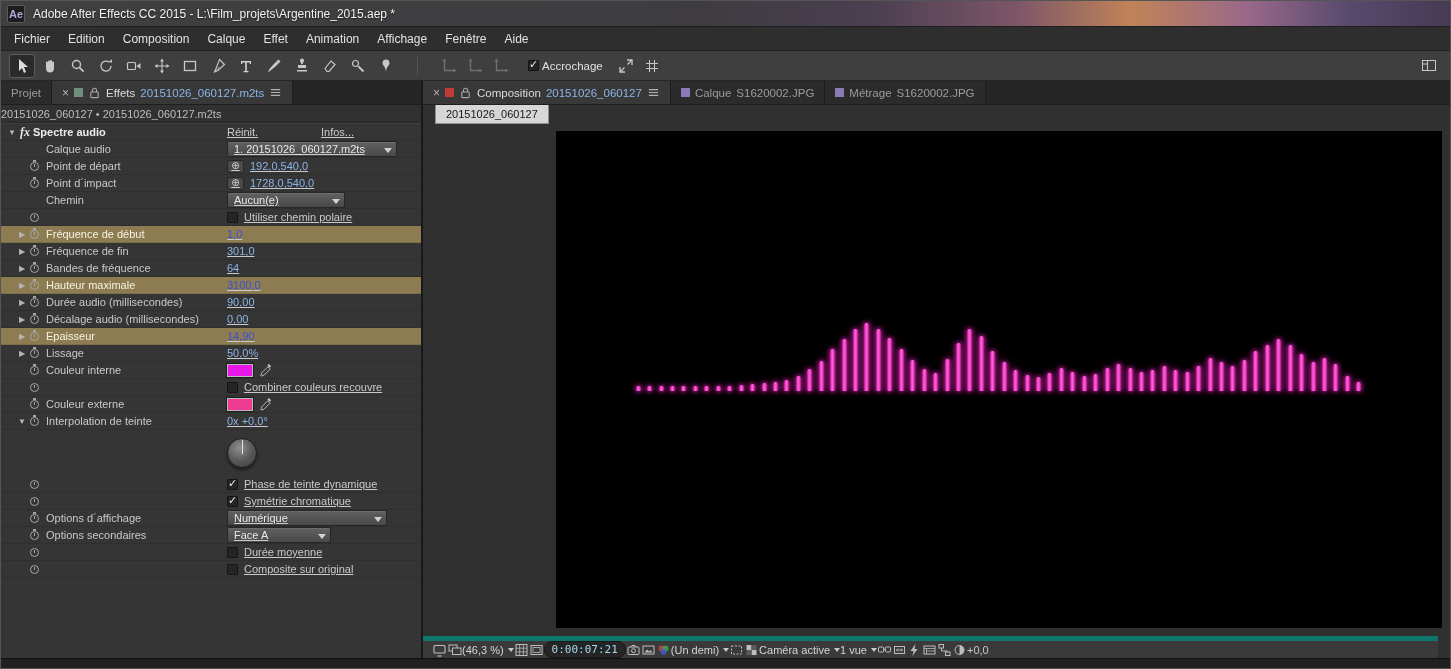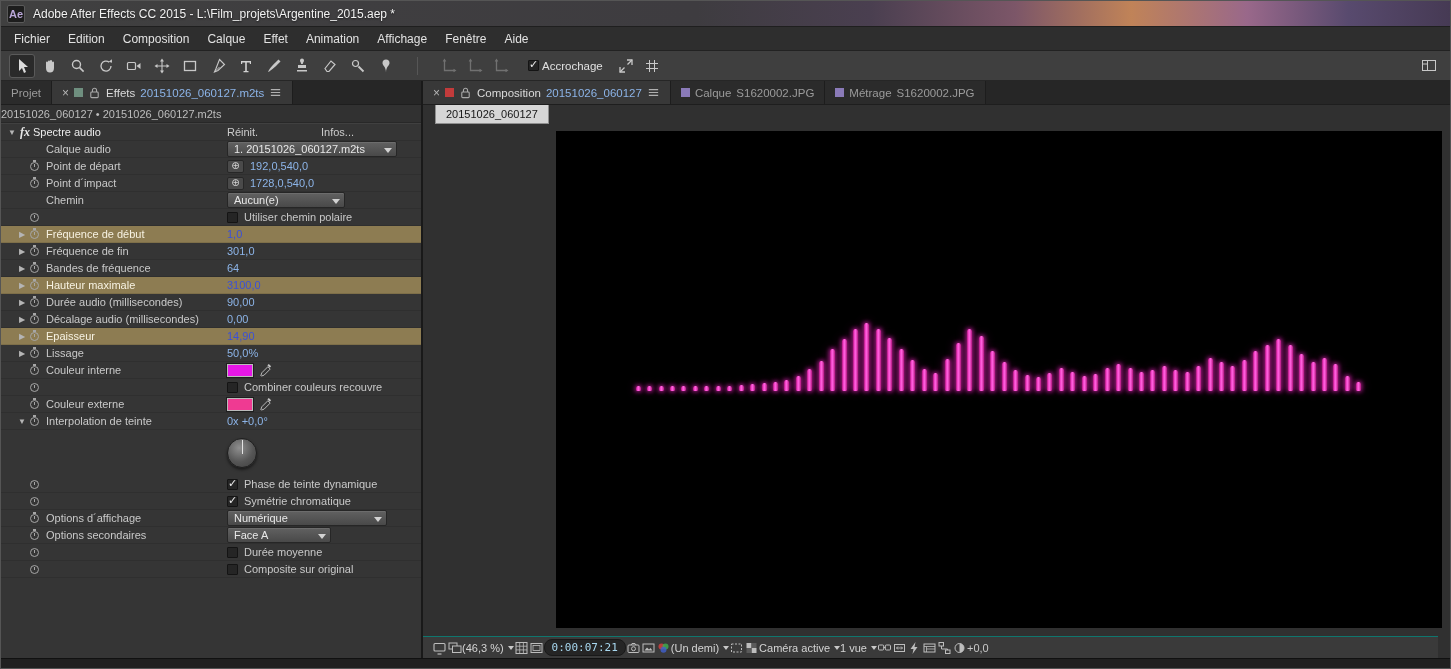--- a/index.html
+++ b/index.html
@@ -54,30 +54,30 @@
   .breadcrumb{height:18px;flex:0 0 18px;background:#313131;border-bottom:1px solid #282828;color:#bdbdbd;font-size:11px;display:flex;align-items:center;}
   #effect-rows{flex:1;overflow:hidden;}
   .erow{height:17px;display:flex;align-items:center;font-size:11px;color:#c9c9c9;border-bottom:1px solid rgba(0,0,0,.10);}
   .erow.hl{background:#8d7c52;}
   .erow.hl .elabel{color:#f7f2e2;}
   .erow.hl .bluev{color:#3a50d8;}
   .e-left{flex:0 0 220px;display:flex;align-items:center;gap:3px;padding-left:16px;overflow:hidden;white-space:nowrap;}
   .header-row{height:18px;border-top:1px solid #404040;}
   .header-row .e-left{padding-left:6px;}
   .fx-badge{font-family:"Liberation Serif","DejaVu Serif",serif;font-style:italic;font-weight:bold;color:#e6e6e6;font-size:12px;}
-  .effect-name{color:#ececec;font-weight:normal;}
+  .effect-name{color:#ececec;font-weight:bold;}
   .linkish{color:#cccccc;display:inline-block;}
   .linkish.w{width:88px;}
   .twirl{width:10px;color:#b5b5b5;font-size:8px;text-align:center;flex:0 0 10px;}
   .sw-slot{width:13px;flex:0 0 13px;display:inline-flex;}
   .stopwatch{position:relative;width:9px;height:9px;border:1px solid #a6a6a6;border-radius:50%;display:inline-block;}
   .stopwatch::before{content:"";position:absolute;top:-3px;left:2px;width:3px;height:2px;background:#a6a6a6;}
   .stopwatch::after{content:"";position:absolute;left:3px;top:1px;width:1px;height:3px;background:#a6a6a6;}
   .elabel{color:#c9c9c9;}
-  .eval{display:flex;align-items:center;gap:6px;padding-left:6px;flex:1;min-width:0;}
+  .eval{display:flex;align-items:center;gap:6px;padding-left:6px;flex:1;min-width:0;text-decoration:underline;}
   .bluev{color:#8cb4e8;}
   .dd{display:inline-flex;align-items:center;height:16px;padding:0 18px 0 6px;background:linear-gradient(#616161,#494949);
       border:1px solid #262626;border-radius:2px;color:#e8e8e8;font-size:11px;position:relative;box-shadow:inset 0 1px 0 rgba(255,255,255,.08);white-space:nowrap;}
   .dd::after{content:"";position:absolute;right:4px;top:6px;border:4px solid transparent;border-top:5px solid #d2d2d2;}
   .cblabel{color:#c9c9c9;}
   .xh{width:17px;height:13px;background:#4a4a4a;border:1px solid #272727;border-radius:2px;display:inline-flex;align-items:center;justify-content:center;color:#d0d0d0;font-size:10px;line-height:10px;}
   .colorswatch{width:26px;height:13px;border:1px solid #bbb;box-shadow:0 0 0 1px #1e1e1e;display:inline-block;}
   .dropper{display:inline-flex;}
   .dropper svg{width:14px;height:14px;}
   .erow.dial-row{height:46px;border-bottom:none;}
@@ -88,21 +88,21 @@
   
   .right-panel{flex:1;display:flex;flex-direction:column;background:#303030;overflow:hidden;}
   .viewer{position:relative;flex:1;background:#303030;}
   .quick-tab{position:absolute;top:0;left:12px;height:19px;display:flex;align-items:center;padding:0 10px;background:#d6d6d6;color:#161616;
     font-size:11px;z-index:3;border:1px solid #8f8f8f;border-top:none;}
   .comp{position:absolute;left:133px;right:8px;top:26px;bottom:30px;background:#000;}
   #spectrum{position:absolute;left:9%;right:9%;bottom:237px;height:80px;display:flex;align-items:flex-end;justify-content:space-between;}
   .bar{width:5px;border-radius:2px 2px 1px 1px;
     background:linear-gradient(90deg,#b1147e,#ff4fd8 35%,#ff63de 55%,#b1147e);
     box-shadow:0 0 4px 1px rgba(242,40,195,.65),0 0 11px rgba(242,40,195,.35);}
-  #comp-footer{position:absolute;left:0;right:12px;bottom:0;height:22px;background:#3a3a3a;border-top:1px solid #0f766e;
+  #comp-footer{position:absolute;left:0;right:12px;bottom:0;height:22px;background:#3a3a3a;border-top:5px solid #0f766e;
     display:flex;align-items:center;padding:0 9px;font-size:11px;color:#c8c8c8;white-space:nowrap;}
   .ficon{display:inline-flex;align-items:center;}
   .ficon svg{width:15px;height:14px;}
   .fdrop{display:inline-flex;align-items:center;gap:4px;color:#d4d4d4;}
   .caret{width:0;height:0;border:3.5px solid transparent;border-top:4.5px solid #c8c8c8;margin-top:4px;display:inline-block;}
   .ftime{background:#252525;border:1px solid #191919;border-radius:8px;padding:1px 7px;color:#a8d8f0;
     font-family:"DejaVu Sans Mono","Liberation Mono",monospace;font-size:11px;}
   .flabel{color:#c8c8c8;}
 
   .bottom-strip{flex:1;background:#202020;border-top:1px solid #111;}

